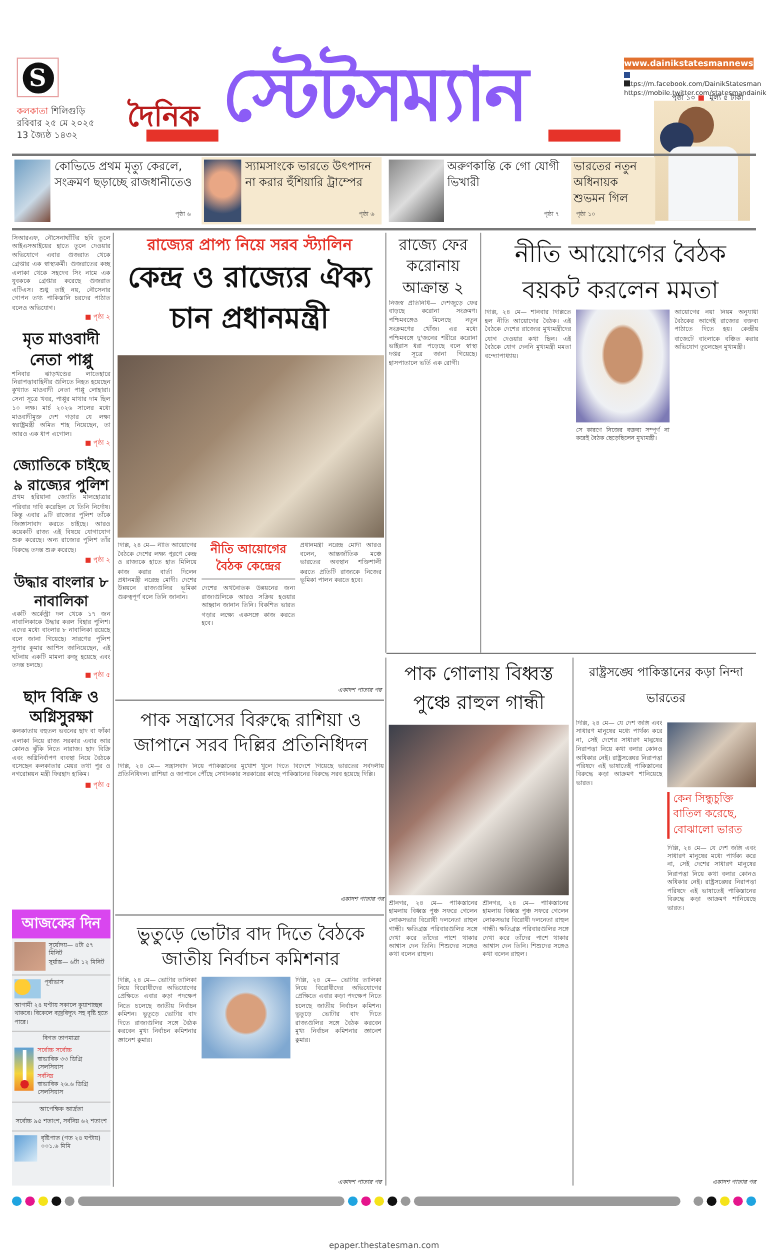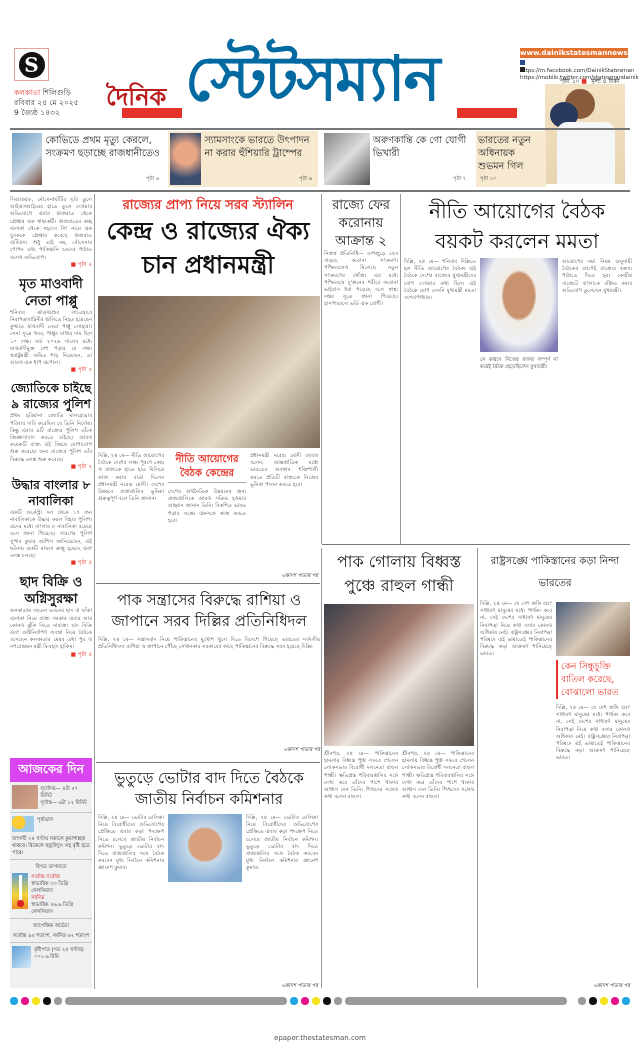--- a/index.html
+++ b/index.html
@@ -4,21 +4,21 @@
 <style>
 *{box-sizing:border-box;margin:0;padding:0}
 body{width:640px;height:1048px;background:#fff;font-family:"DejaVu Sans",sans-serif;color:#222;position:relative;overflow:hidden}
 .abs{position:absolute}
 .masthead-logo{left:14px;top:48px;width:35px;height:33px;border:1px solid #e7a0a0;display:flex;align-items:center;justify-content:center}
 .masthead-logo .s{width:26px;height:26px;border-radius:50%;background:#111;color:#fff;font-family:"DejaVu Serif",serif;font-weight:bold;font-size:20px;display:flex;align-items:center;justify-content:center}
 .dateline{left:14px;top:88px;font-size:7.5px;line-height:10px;color:#333}
 .dateline .red{color:#e63329}
 .title-small{left:106px;top:78px;font-size:24px;font-weight:bold;font-family:"DejaVu Serif",serif;color:#b91c1c}
 .title-bar{left:122px;top:108px;width:60px;height:10px;background:#e63329}
-.title-big{left:185px;top:44px;font-size:62px;font-weight:900;font-family:"DejaVu Serif",serif;letter-spacing:-2px;color:#0369a1;line-height:70px}
+.title-big{left:185px;top:44px;font-size:62px;font-weight:900;font-family:"DejaVu Serif",serif;letter-spacing:-2px;color:#8b5cf6;line-height:70px}
 .title-bar2{left:457px;top:108px;width:60px;height:10px;background:#e63329}
 .web{left:520px;top:48px;width:108px;height:10px;background:#e2712f;color:#fff;font-size:7px;font-weight:bold;text-align:center;line-height:10px}
 .soc{left:520px;font-size:5.5px;color:#333;line-height:7px}
 .soc span.i{display:inline-block;width:5px;height:5px;background:#2a4d8f;margin-right:2px}
 .price{left:560px;top:76px;font-size:6px;color:#222}
 .price .dot{color:#e63329}
 .rule{height:2px;background:#777;left:10px;width:620px}
 .teaser{top:131px;height:56px;display:flex;gap:3px;padding:2px}
 .teaser .img{width:58px;height:52px}
 .teaser .txt{font-size:9.5px;line-height:13px;color:#222}
@@ -38,21 +38,21 @@
 </style>
 </head>
 <body>
 
 <div class="abs masthead-logo">
   <div class="s">S</div>
 </div>
 <div class="abs dateline">
   <div><span class="red">কলকাতা</span><span> শিলিগুড়ি</span></div>
   <div>রবিবার ২৫ মে ২০২৫</div>
-  <div>9 জ্যৈষ্ঠ ১৪৩২</div>
+  <div>13 জ্যৈষ্ঠ ১৪৩২</div>
 </div>
 <div class="abs title-small">দৈনিক</div>
 <div class="abs title-bar"></div>
 <div class="abs title-big">স্টেটসম্যান</div>
 <div class="abs title-bar2"></div>
 <div class="abs web">www.dainikstatesmannews.com</div>
 <div class="abs soc" style="top:60px"><span class="i"></span><span>https://m.facebook.com/DainikStatesman</span></div>
 <div class="abs soc" style="top:67px"><span class="i" style="background:#222"></span><span>https://mobile.twitter.com/statesmandainik</span></div>
 <div class="abs price"><span>পৃষ্ঠা ১০</span> <span class="dot">■</span> <span>মূল্য ৫ টাকা</span></div>
 

